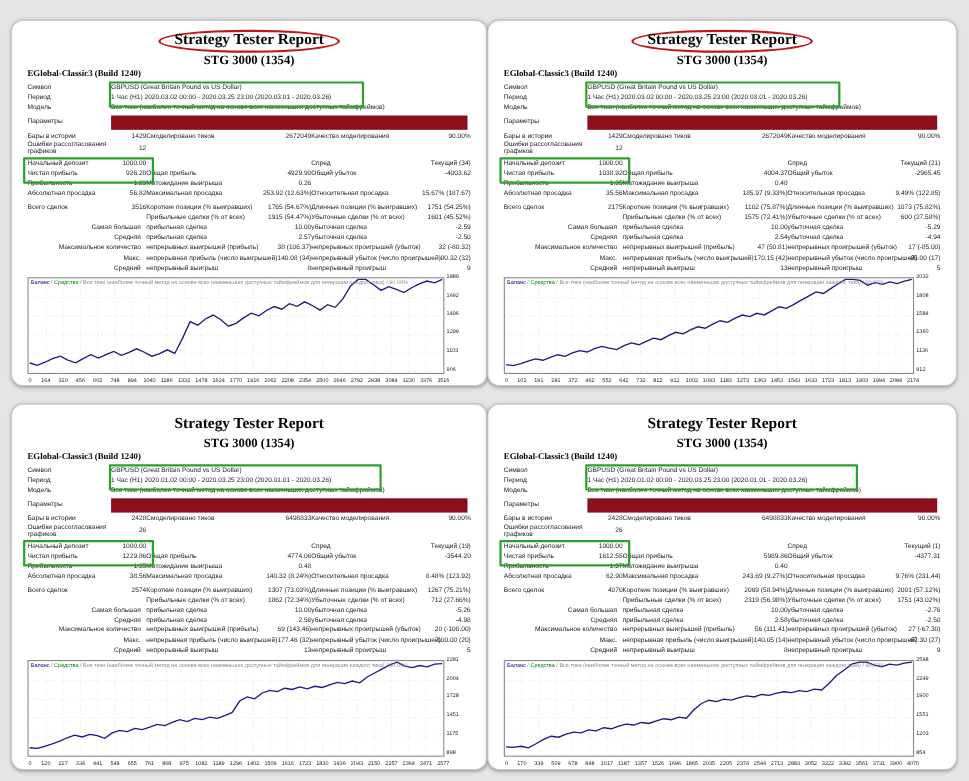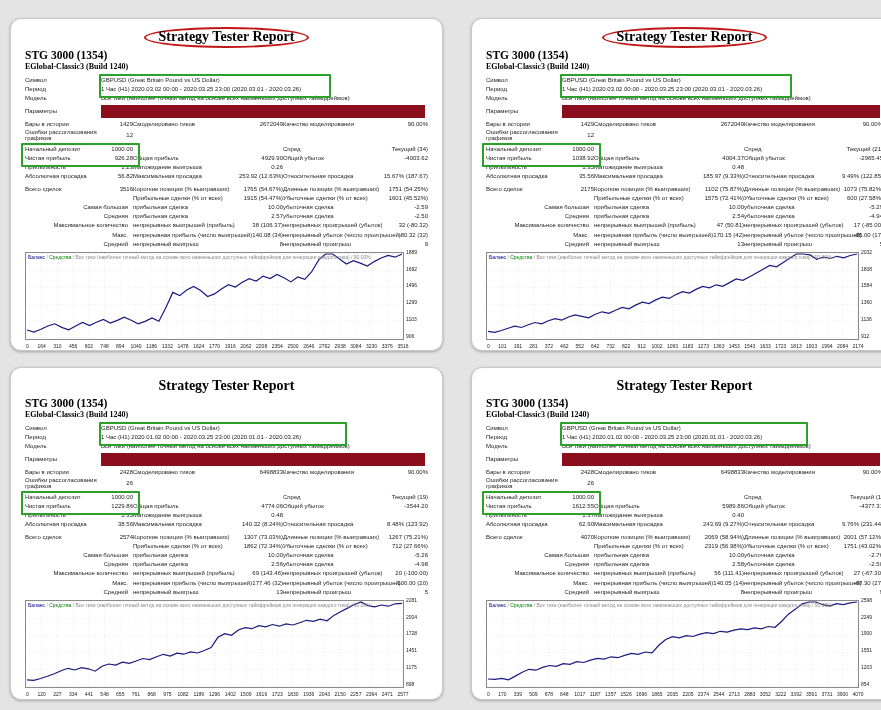--- a/index.html
+++ b/index.html
@@ -8,21 +8,21 @@
     background:#e4e4e4;
     font-family:"Liberation Sans",sans-serif;
     -webkit-font-smoothing:antialiased;
     overflow:hidden;
   }
   .board{
     box-sizing:border-box;
     display:grid;
     grid-template-columns:433px 427px;
     grid-template-rows:333px 333px;
-    gap:16px 28px;
+    gap:16px 0;
     padding:18px 0 0 10px;
   }
   .card{
     box-sizing:border-box;
     background:#ffffff;
     border:1px solid #c9c9c9;
     border-radius:11px;
     box-shadow:0 1px 3px rgba(0,0,0,.28);
     padding:6px 14px 6px 14px;
     position:relative;
@@ -33,21 +33,21 @@
     font-family:"Liberation Serif",serif;
     font-weight:bold;font-size:14px;color:#000;
     display:inline-block;padding:0 4px;
   }
   .oval{
     border:2px solid #c11616;
     border-radius:50%;
     padding:0 13px 1px 13px;
   }
   .subtitle{
-    font-family:"Liberation Serif",serif;
+    text-align:center;font-family:"Liberation Serif",serif;
     font-weight:bold;font-size:11.5px;color:#000;margin-top:1px;
   }
   .build{
     text-align:left;font-family:"Liberation Serif",serif;
     font-weight:bold;font-size:8px;color:#000;margin:1px 0 5px 0;
   }
   .tbl{position:relative;font-size:6px;line-height:9px;color:#1c1c1c;}
   .tr{
     display:grid;
     grid-template-columns:76px 32px 106px 44px 98px 1fr;

